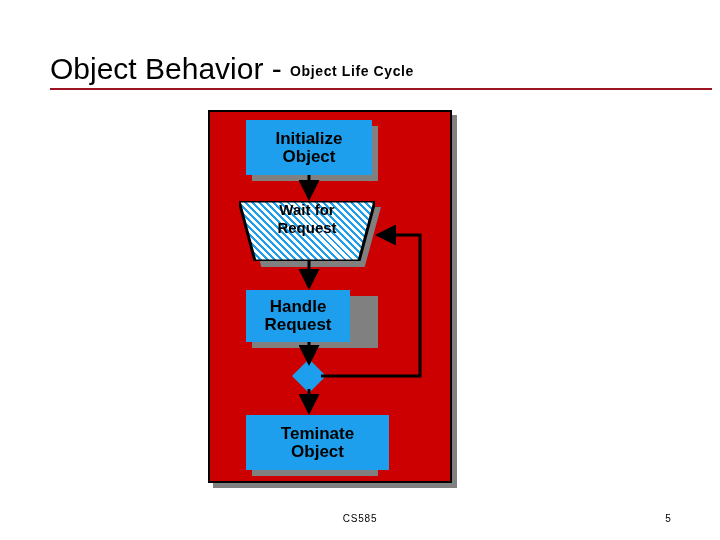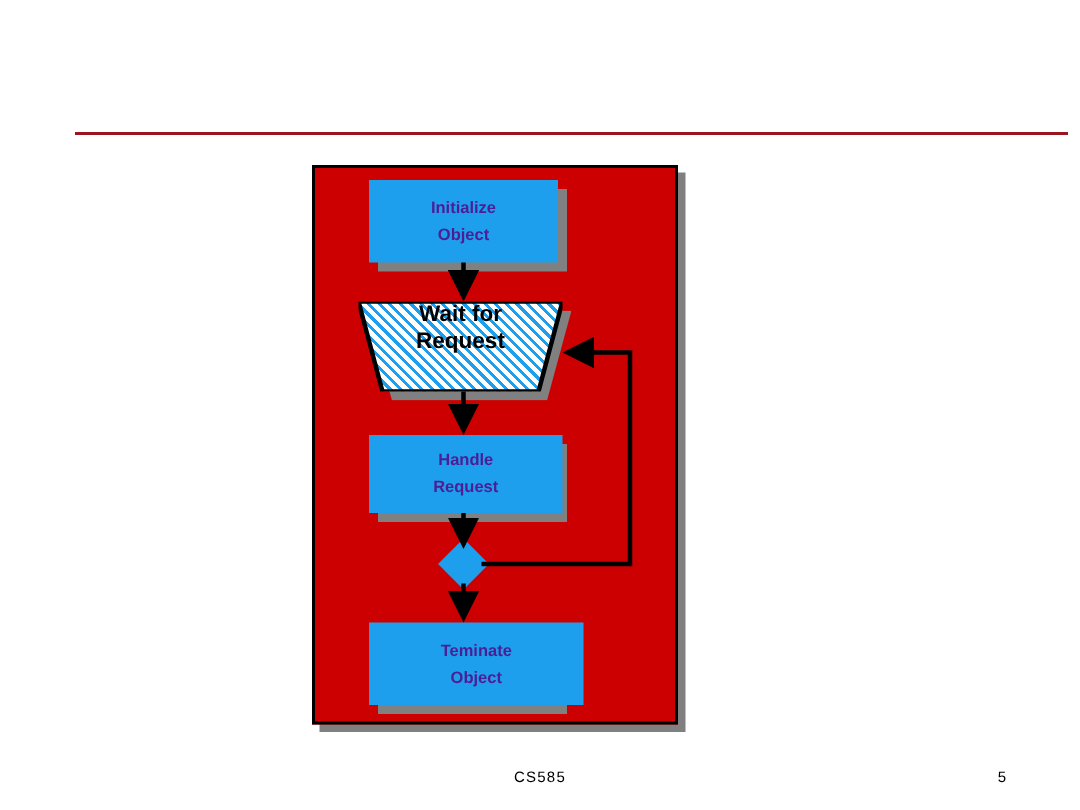--- a/index.html
+++ b/index.html
@@ -78,22 +78,22 @@
   
   .node-shadow {
     position: absolute;
     background: #808080;
   }
 
   
   .proc-box {
     position: absolute;
     background: #1E9FEE;
-    color: #4c1d95;
-    font-size: 11px;
+    color: #000000;
+    font-size: 17px;
     font-weight: bold;
     line-height: 18px;
     text-align: center;
     display: flex;
     flex-direction: column;
     align-items: center;
     justify-content: center;
     font-family: "Liberation Sans", sans-serif;
   }
   .proc-box span { display: block; white-space: nowrap; }
@@ -189,20 +189,23 @@
     text-align: center;
     font-size: 10px;
     color: #000000;
     font-family: "Liberation Sans", sans-serif;
   }
 </style>
 </head>
 <body>
 
 <div id="title-block">
+  <div id="title-line">
+    <span id="title-main">Object Behavior - </span><span id="title-sub">Object Life Cycle</span>
+  </div>
   <div id="title-rule"></div>
 </div>
 
 <div id="diagram-shadow"></div>
 <div id="diagram-panel"></div>
 
 <div class="node-shadow" style="left:252px; top:126px; width:126px; height:55px;"></div>
 <div class="proc-box" style="left:246px; top:120px; width:126px; height:55px;">
   <span>Initialize</span>
   <span>Object</span>
@@ -212,21 +215,21 @@
 <div id="wait-shape"></div>
 <svg id="wait-outline" viewBox="0 0 136 60">
   <polygon points="0,0 136,0 120,60 16,60" fill="none" stroke="#000000" stroke-width="3"></polygon>
 </svg>
 <div id="wait-label">
   <span>Wait for</span>
   <span>Request</span>
 </div>
 
 <div class="node-shadow" style="left:252px; top:296px; width:126px; height:52px;"></div>
-<div class="proc-box" style="left:246px; top:290px; width:129px; height:52px;">
+<div class="proc-box" style="left:246px; top:290px; width:104px; height:52px;">
   <span>Handle</span>
   <span>Request</span>
 </div>
 
 <div id="diamond-shape"></div>
 
 <div class="node-shadow" style="left:252px; top:421px; width:126px; height:55px;"></div>
 <div class="proc-box" style="left:246px; top:415px; width:143px; height:55px;">
   <span>Teminate</span>
   <span>Object</span>

